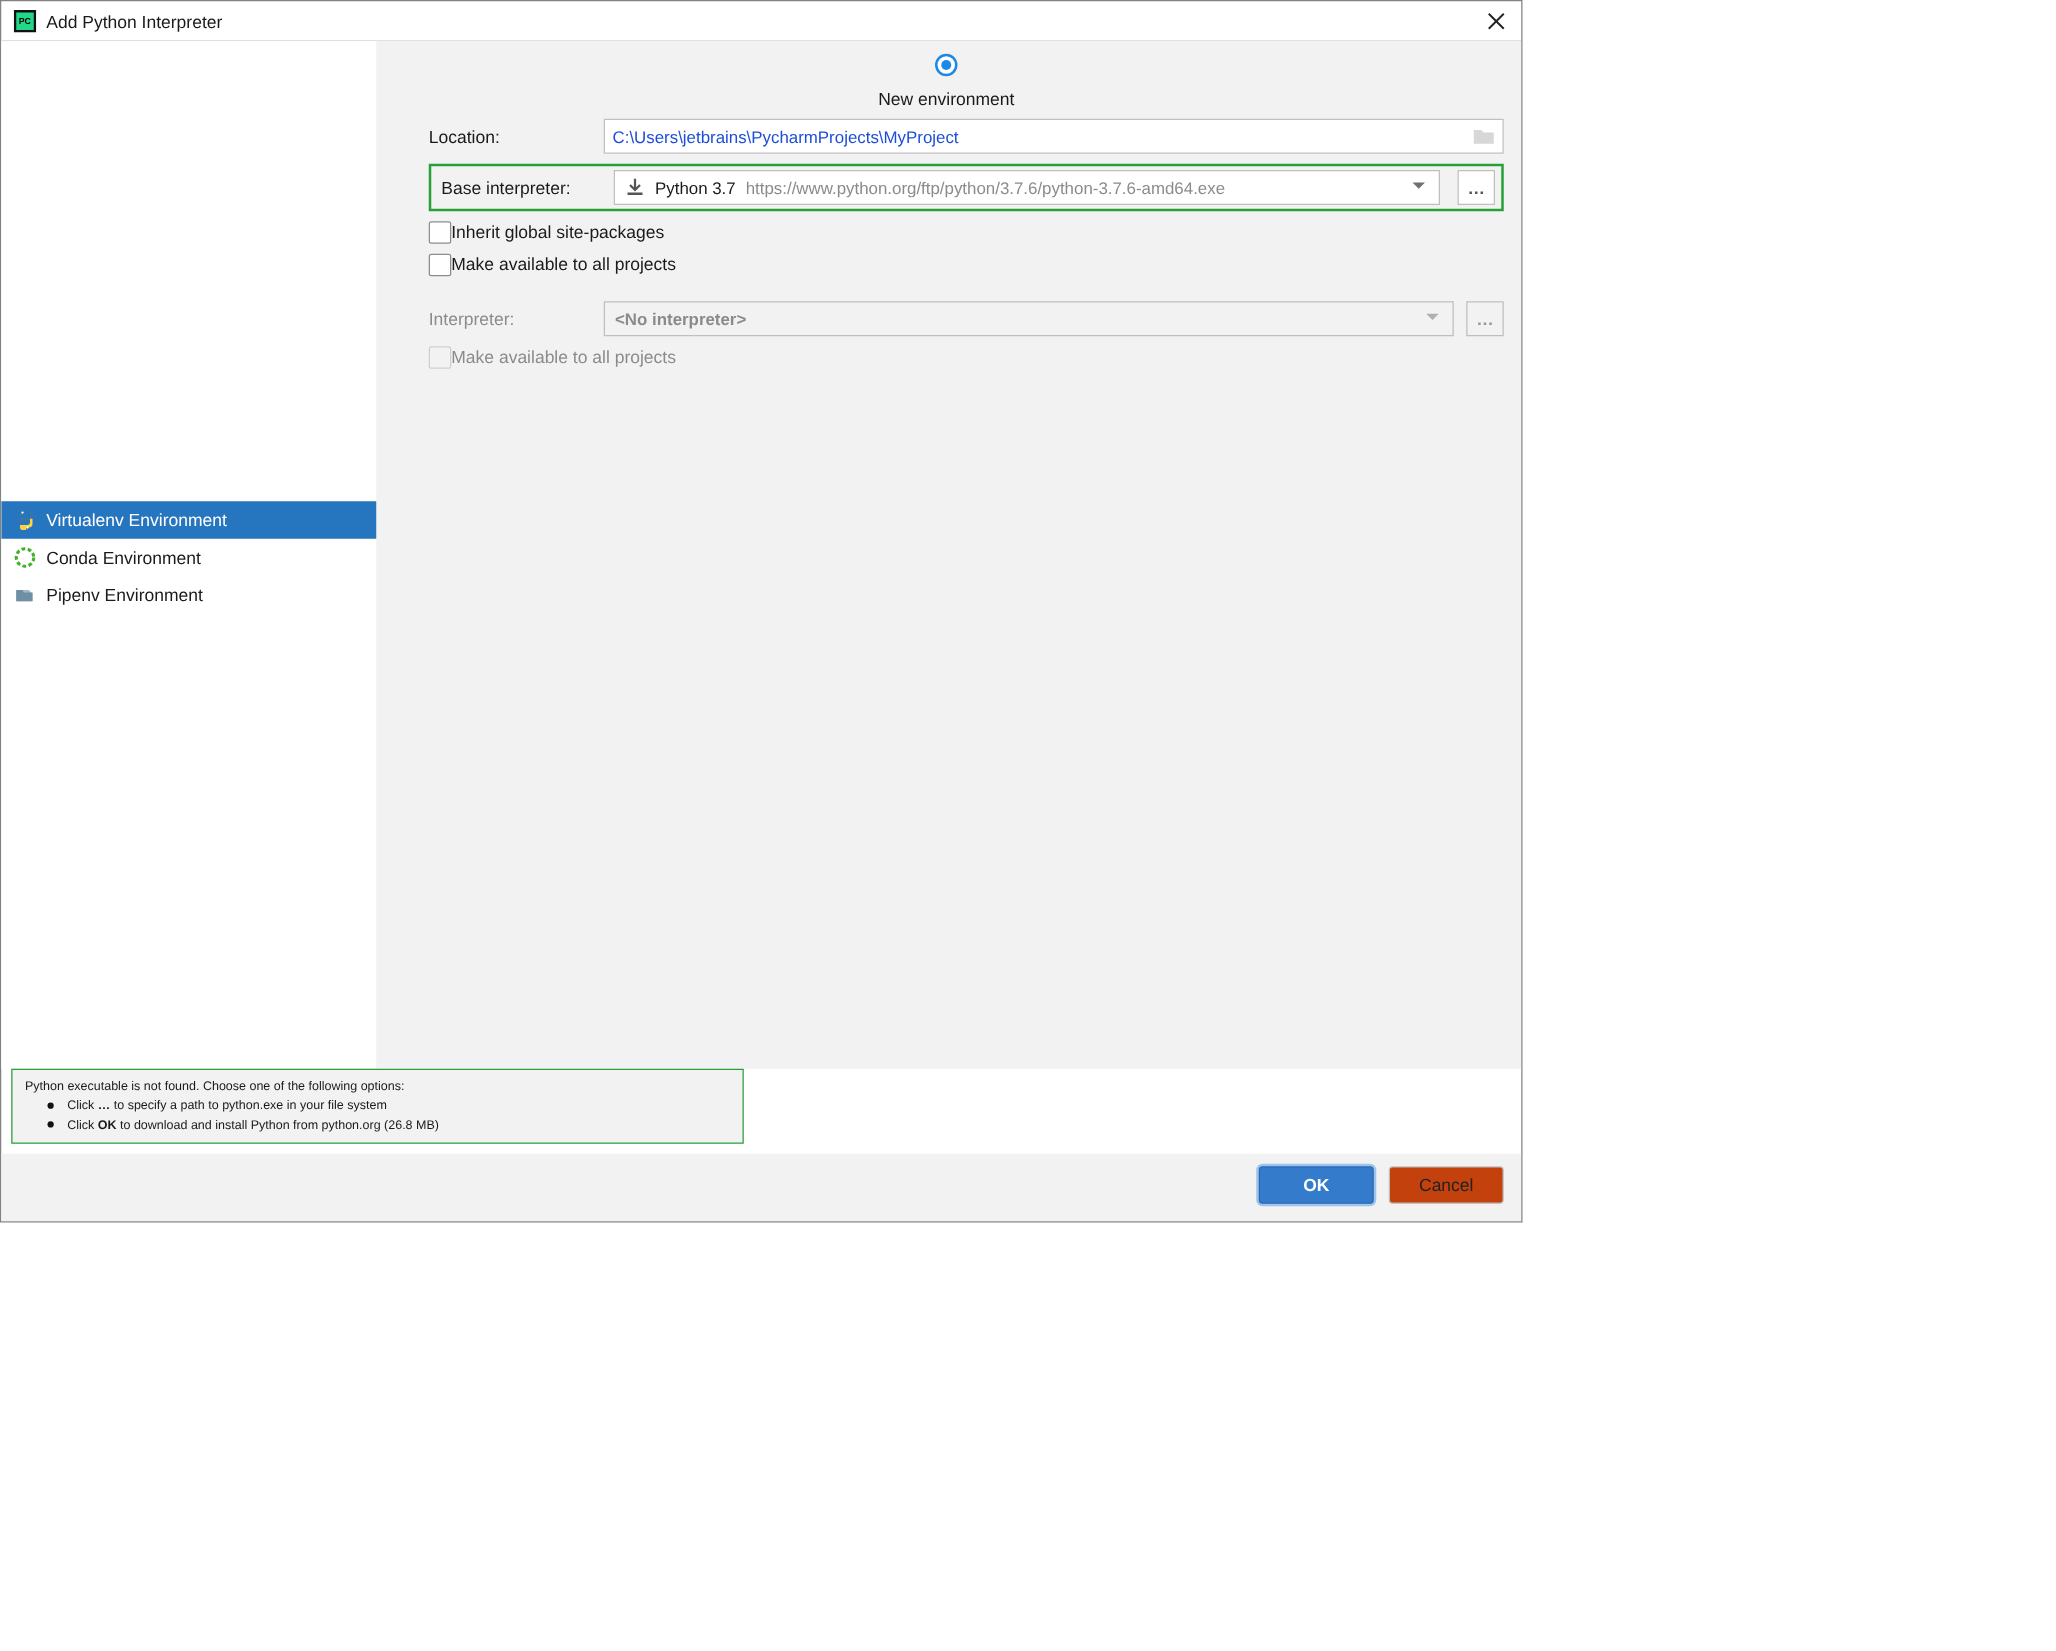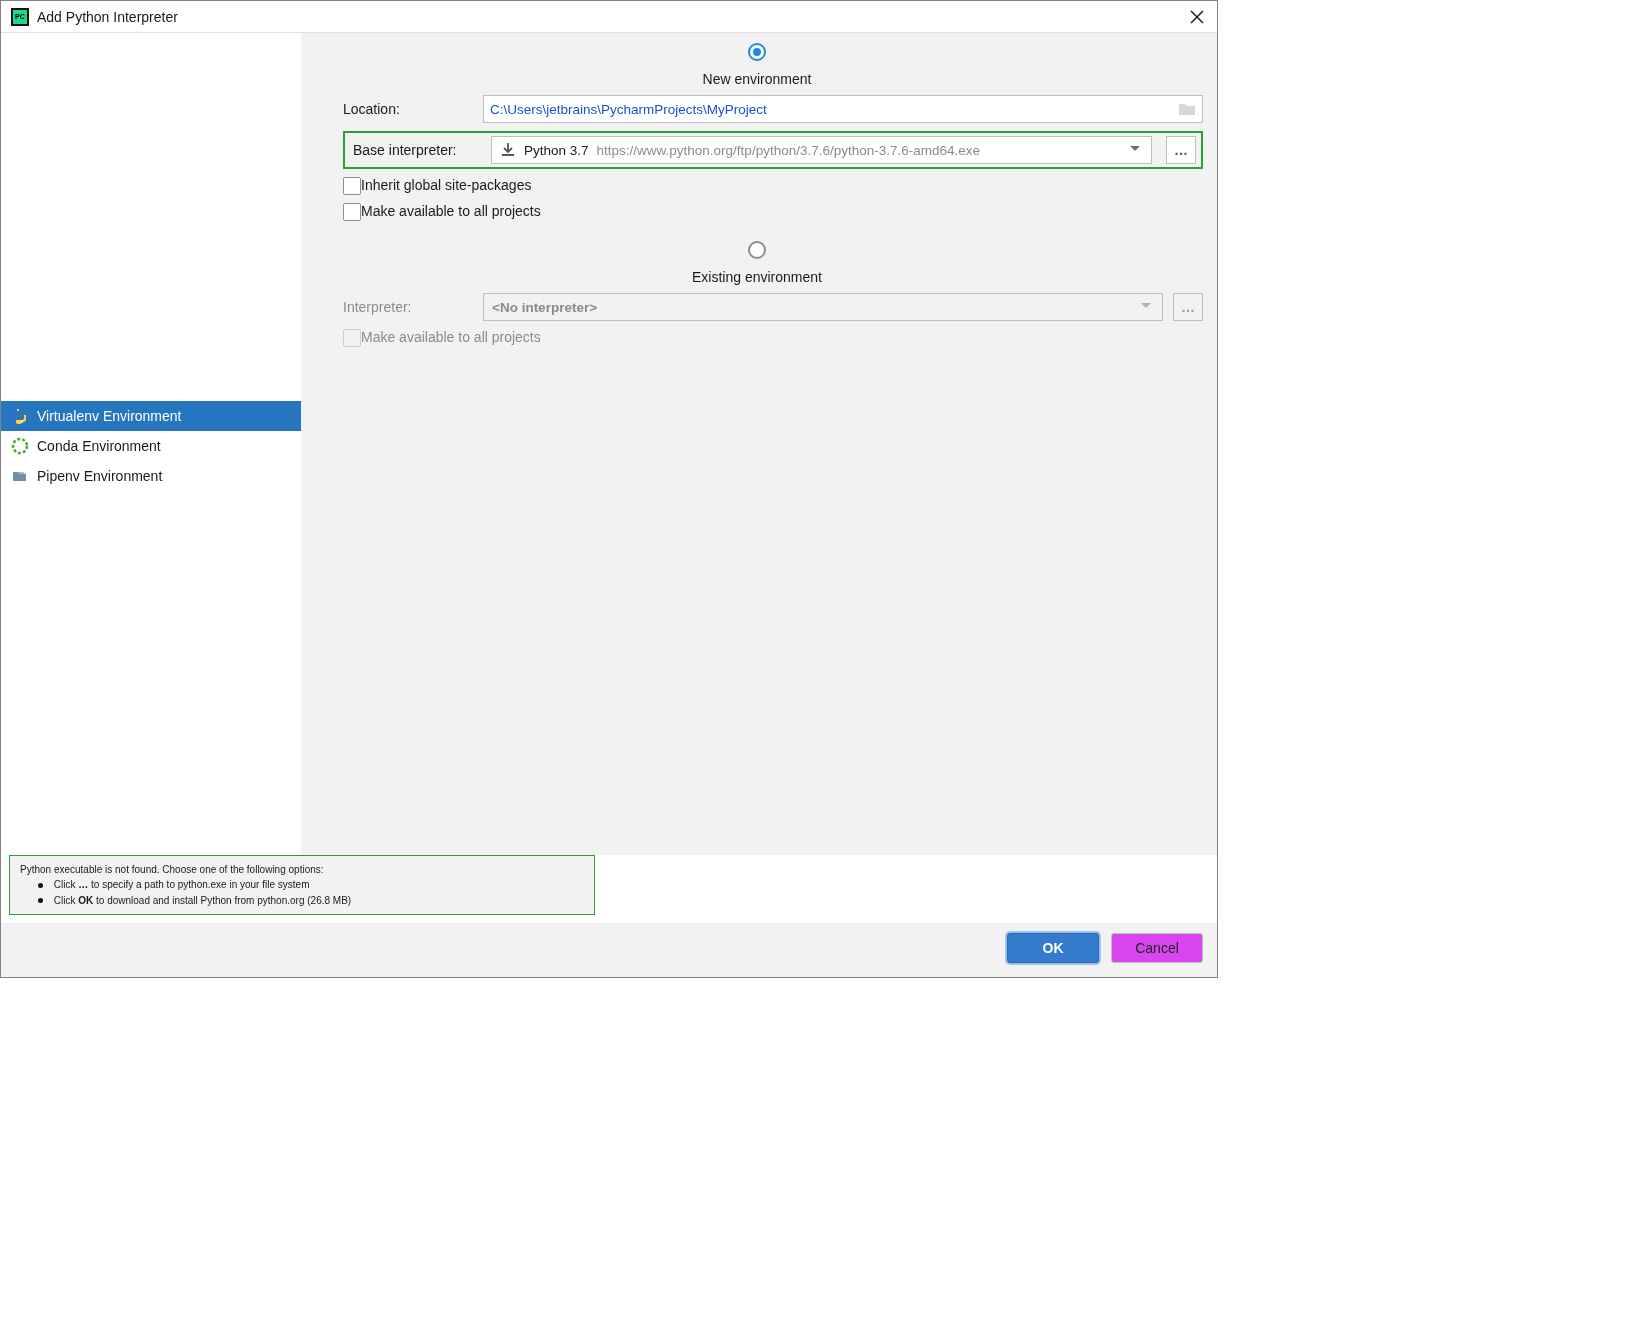--- a/index.html
+++ b/index.html
@@ -216,21 +216,21 @@
     cursor: pointer;
   }
   .btn-primary {
     background: #347bcc;
     color: #fff;
     font-weight: 600;
     border: 1px solid #2a68b0;
     box-shadow: 0 0 0 2px #9cc4ec;
   }
   .btn-cancel {
-    background: #d946ef;
+    background: #c2410c;
     color: #222;
     border: 1px solid #bfbfbf;
   }
   .spacer { flex: 1; }
 </style>
 </head>
 <body>
 
 <div class="titlebar">
   <span class="app-icon">
@@ -329,24 +329,20 @@
       <span class="checkbox"></span>
       <span>Inherit global site-packages</span>
     </div>
     <div class="check-row">
       <span class="checkbox"></span>
       <span>Make available to all projects</span>
     </div>
 
     <div class="section-gap"></div>
 
-    <div class="radio-row">
-      <span class="radio-outer unchecked"></span>
-      <span>Existing environment</span>
-    </div>
 
     <div class="form-row">
       <span class="form-label" style="color:#8b8b8b">Interpreter:</span>
       <div class="combo disabled">
         <span style="flex:1">&lt;No interpreter&gt;</span>
         <span class="chev">
           <svg viewBox="0 0 12 12" width="12" height="12">
               <path d="M1 3l5 5 5-5" fill="#b0b0b0"></path>
             </svg>
         </span>

